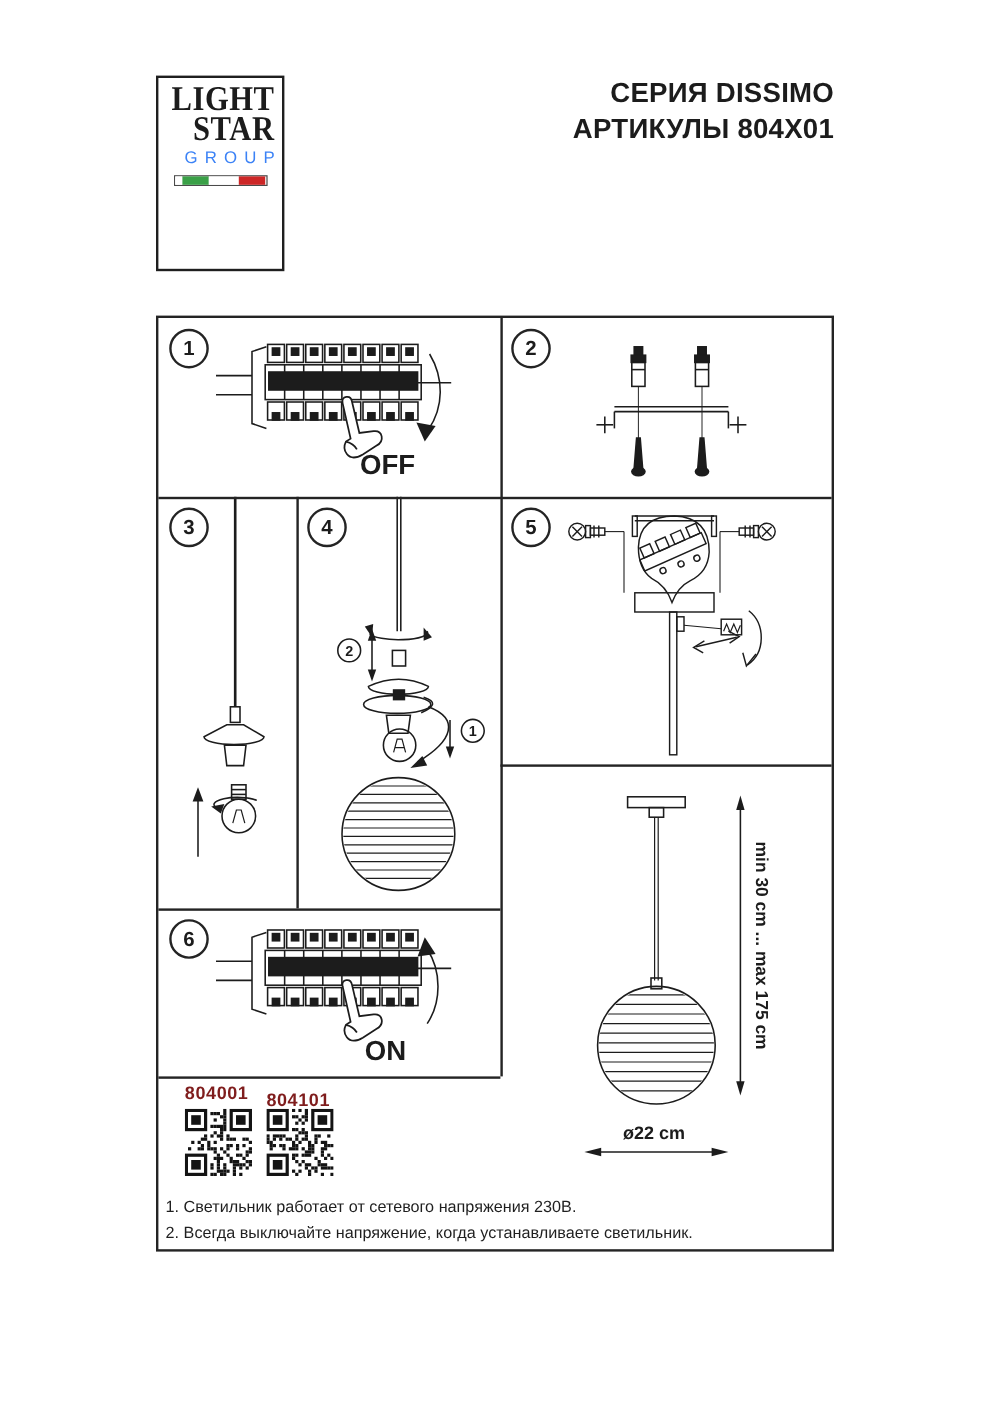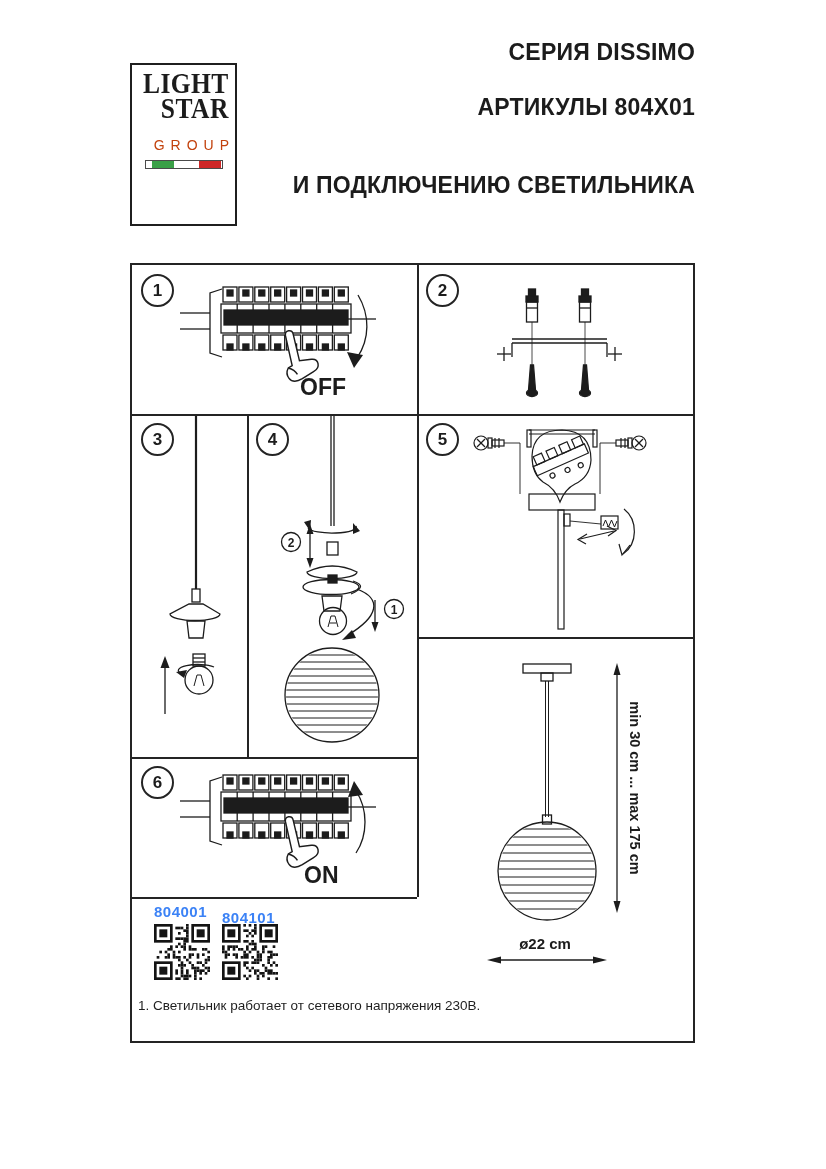--- a/index.html
+++ b/index.html
@@ -4,40 +4,40 @@
 <style>
   html,body{margin:0;padding:0;background:#ffffff;}
   .page{position:relative;width:826px;height:1169px;background:#fff;
         font-family:"Liberation Sans",sans-serif;color:#1c1c1c;overflow:hidden;}
 
   
   .logo-box{position:absolute;left:130px;top:63px;width:107px;height:163px;
             border:2px solid #1f1f1f;box-sizing:border-box;text-align:right;padding-top:6px;}
   .logo-word{font-family:"Liberation Serif",serif;font-weight:bold;font-size:29px;
              line-height:.86;letter-spacing:.5px;transform:scaleX(.88);transform-origin:center;}
-  .logo-group{margin-top:16px;font-size:14px;letter-spacing:6px;color:#c2410c;padding-left:5px;}
+  .logo-group{margin-top:2px;font-size:14px;letter-spacing:6px;color:#3b82f6;padding-left:5px;}
   .logo-flag{width:78px;height:9px;margin:7px auto 0;border:1px solid #4a4a4a;display:flex;box-sizing:border-box;}
   .logo-flag .seg{height:100%;}
 
   
   .hline{position:absolute;right:131px;text-align:right;font-weight:bold;
          font-size:23px;letter-spacing:.2px;white-space:nowrap;line-height:1;}
 
   
   .frame{position:absolute;left:130px;top:263px;width:565px;height:780px;
          border:2px solid #242424;box-sizing:border-box;}
   .divline{position:absolute;background:#242424;}
   .badge{position:absolute;width:33px;height:33px;border:2px solid #242424;border-radius:50%;
          display:flex;align-items:center;justify-content:center;font-size:17px;font-weight:bold;
          background:#fff;box-sizing:border-box;z-index:3;}
   svg.diagram{position:absolute;overflow:visible;}
   svg text{font-family:"Liberation Sans",sans-serif;fill:#1c1c1c;stroke:none;}
 
   
-  .prod-code{position:absolute;font-size:15px;font-weight:bold;color:#3b82f6;letter-spacing:.5px;}
+  .prod-code{position:absolute;font-size:15px;font-weight:bold;color:#7f1d1d;letter-spacing:.5px;}
   svg.qr{position:absolute;}
   .notes{position:absolute;left:6px;top:730px;width:530px;font-size:13.5px;line-height:21.5px;color:#1f1f1f;}
 </style>
 </head>
 <body>
 
 <div class="page">
 
   <svg width="0" height="0" style="position:absolute" aria-hidden="true">
     <defs>
@@ -100,23 +100,22 @@
     <div class="logo-word">STAR</div>
     <div class="logo-group">GROUP</div>
     <div class="logo-flag">
       <div class="seg" style="width:8%;background:#fff"></div>
       <div class="seg" style="width:30%;background:#3aa047"></div>
       <div class="seg" style="width:32%;background:#fff"></div>
       <div class="seg" style="width:30%;background:#cd2727"></div>
     </div>
   </div>
 
-  <div class="hline" style="top:41px">СЕРИЯ DISSIMO</div>
+  <div class="hline" style="top:66px">СЕРИЯ DISSIMO</div>
   <div class="hline" style="top:96px">АРТИКУЛЫ 804X01</div>
-  <div class="hline" style="top:174px">И ПОДКЛЮЧЕНИЮ СВЕТИЛЬНИКА</div>
 
   <div class="frame">
 
     <svg class="diagram" style="left:0;top:0" width="285" height="149" viewBox="0 0 285 149">
       <g stroke="#1c1c1c" fill="none" stroke-width="1.3">
         <use href="#g-breaker" transform="translate(48,14)"></use>
         <g>
             <use href="#g-hand" transform="translate(136,66) rotate(-18) scale(1.12)"></use>
           </g>
         <path d="M 226 30 C 238 50 238 74 225 93"></path>
@@ -605,15 +604,16 @@
         <rect x="37.33333333333333" y="0" width="18.666666666666664" height="18.666666666666664" fill="#141414"></rect>
         <rect x="40" y="2.6666666666666665" width="13.333333333333332" height="13.333333333333332" fill="#fff"></rect>
         <rect x="42.666666666666664" y="5.333333333333333" width="8" height="8" fill="#141414"></rect>
         <rect x="0" y="37.33333333333333" width="18.666666666666664" height="18.666666666666664" fill="#141414"></rect>
         <rect x="2.6666666666666665" y="40" width="13.333333333333332" height="13.333333333333332" fill="#fff"></rect>
         <rect x="5.333333333333333" y="42.666666666666664" width="8" height="8" fill="#141414"></rect>
       </svg>
 
     <div class="notes">
       <div>1. Светильник работает от сетевого напряжения 230В.</div>
+      <div>2. Всегда выключайте напряжение, когда устанавливаете светильник.</div>
     </div>
   </div>
 </div>
 
 </body></html>

